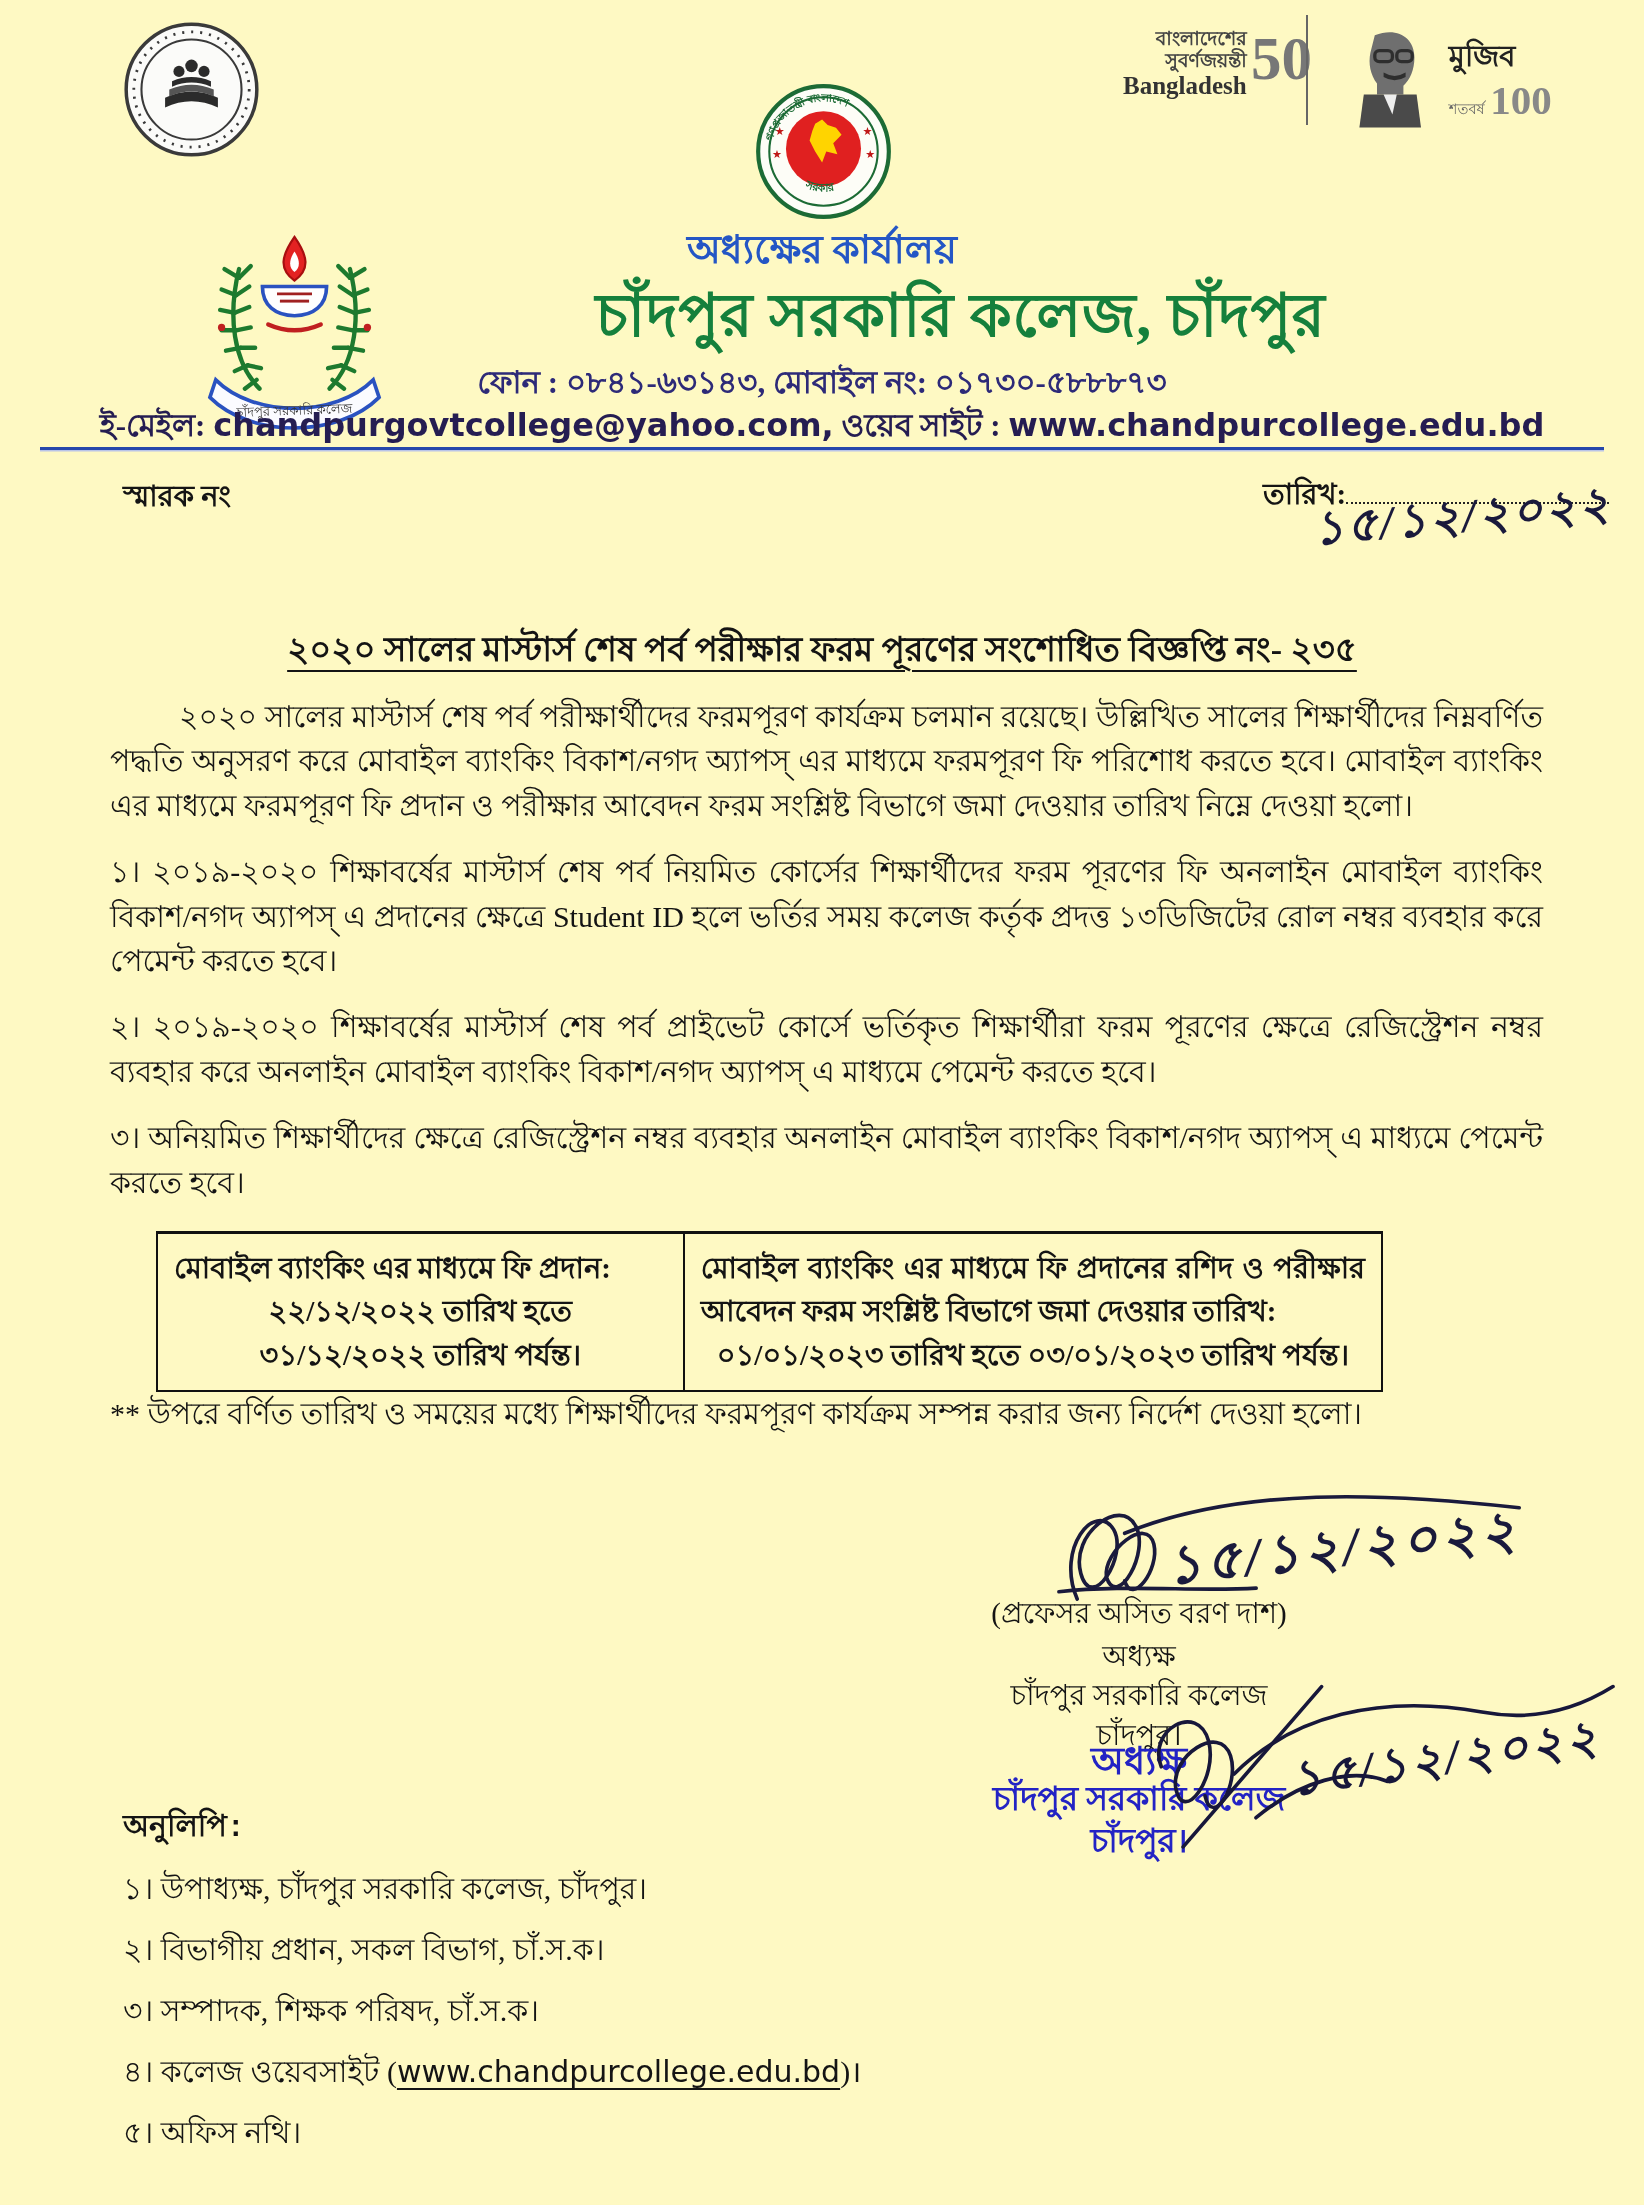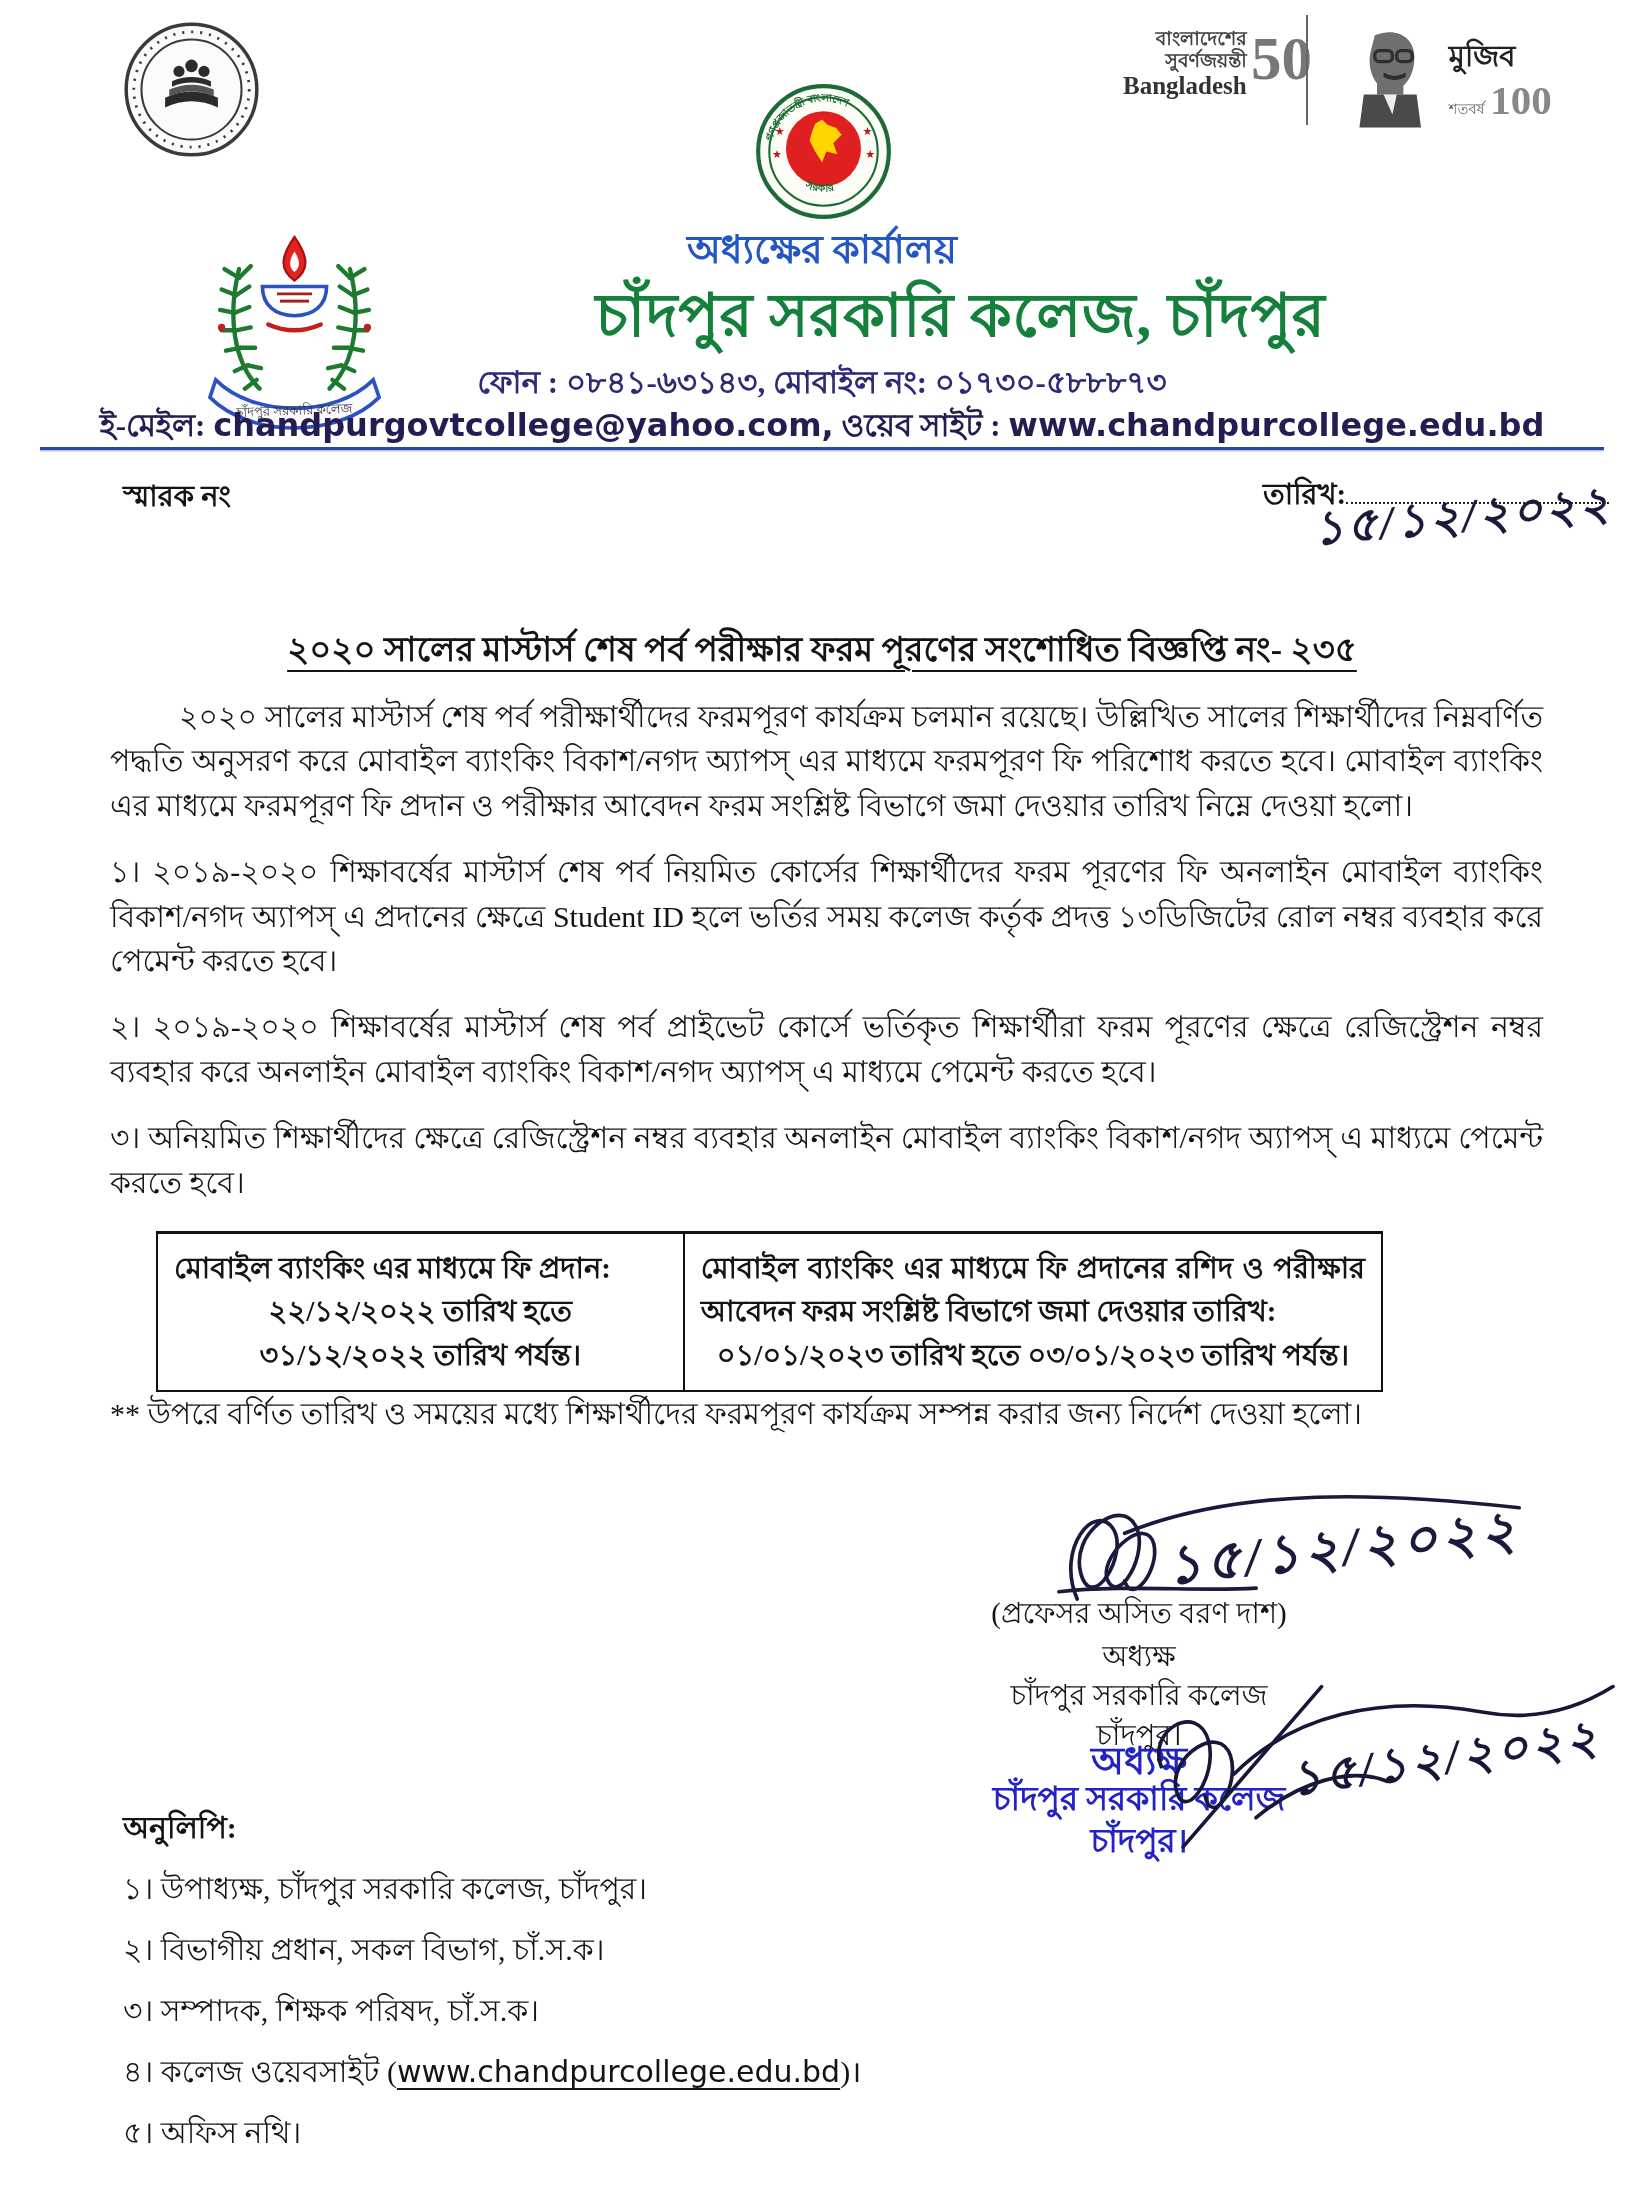--- a/index.html
+++ b/index.html
@@ -1,16 +1,16 @@
 <!DOCTYPE html>
 <html style="font-size:11.7px"><head>
 <meta charset="utf-8">
 <style>
   html,body{margin:0;padding:0;background:#8a8a8a;}
-  .page{position:relative;width:1644px;height:2205px;margin:0 auto;background:#ffffff;overflow:hidden;
+  .page{position:relative;width:1644px;height:2205px;margin:0 auto;background:#fef9c3;overflow:hidden;
         font-family:"Liberation Serif","DejaVu Serif",serif;color:#141414;}
   .abs{position:absolute;}
   .center{left:0;right:0;text-align:center;}
   .latin{font-family:"DejaVu Sans","Liberation Sans",sans-serif;}
 
   
   .office-line{top:219px;font-size:39px;font-weight:700;color:#2456c5;}
   .college-name{top:269px;font-size:60px;font-weight:700;color:#15803c;letter-spacing:0.7px;}
   .phone-line{top:358px;font-size:31px;font-weight:700;color:#2d2a78;}
   .email-line{top:401px;font-size:31px;font-weight:700;color:#251d52;}
@@ -40,21 +40,21 @@
 
   .instruction{margin-top:41px;text-align:left;text-indent:0;font-size:30px;}
 
   
   .sig-col{left:949px;width:380px;text-align:center;font-size:29px;}
   .stamp{color:#2323c4;font-weight:700;}
   .sig-svg{pointer-events:none;}
 
   
   .dist{left:123px;top:1791px;font-size:30px;}
-  .dist .head{font-weight:700;}
+  .dist .head{font-weight:700;font-family:Liberation Mono, monospace;}
   .dist div{margin-top:13px;line-height:1.6;}
   .dist .url{font-family:"DejaVu Sans","Liberation Sans",sans-serif;text-decoration:underline;text-underline-offset:5.8px;text-decoration-thickness:2.2px;}
 
   
   .bd50-text{font-size:19px;color:#444;text-align:right;line-height:1.15;font-weight:700;}
   .bd50-num{font-size:61px;font-weight:700;color:#777;line-height:1;}
   .divider-v{left:1306px;top:14.6px;width:2.2px;height:110px;background:#666;}
   .mujib-word{font-size:29px;font-weight:700;color:#222;}
   .mujib-sub{font-size:14.6px;color:#666;text-align:right;}
   .mujib-num{font-size:41px;color:#888;font-weight:700;line-height:.9;}

